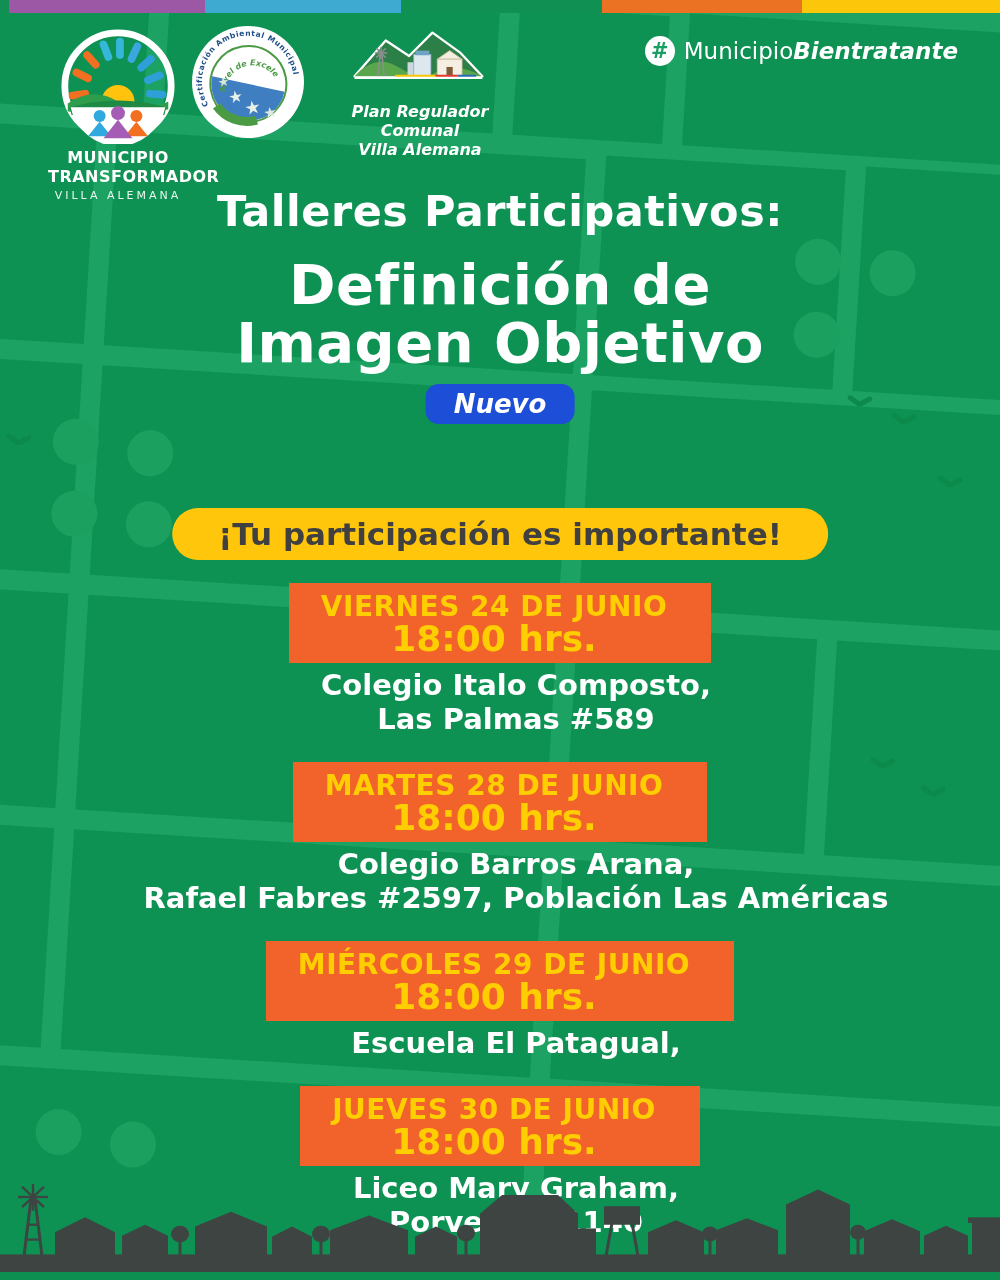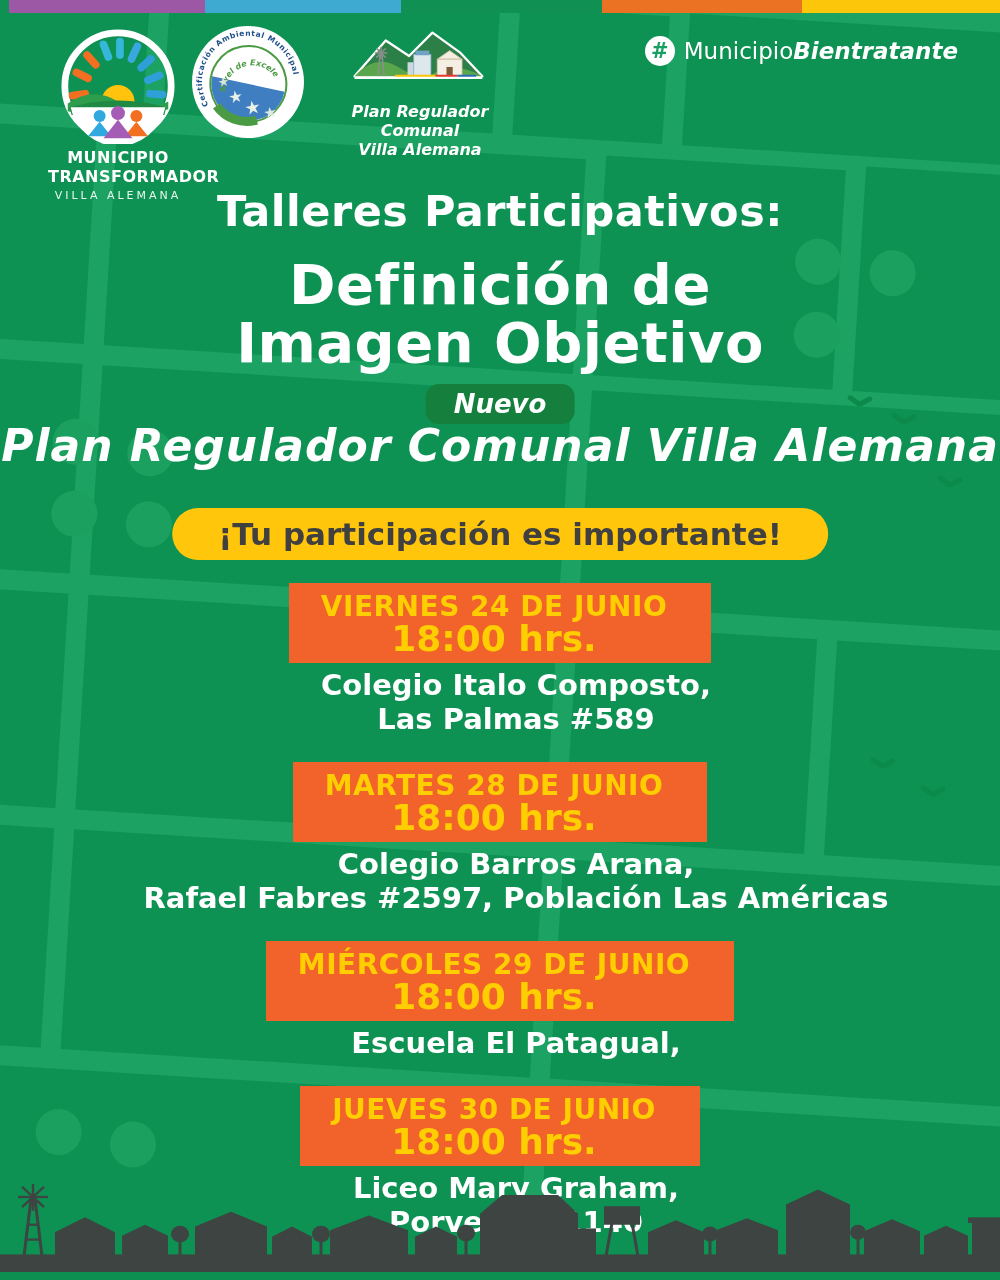--- a/index.html
+++ b/index.html
@@ -36,21 +36,21 @@
   .hashtag .txt{color:#fff;font-size:23px;}
   .hashtag .txt .b{font-weight:800;font-style:italic;}
 
   
   .title-wrap{position:absolute;left:0;top:186px;width:1000px;text-align:center;color:#fff;}
   .title-line1{font-size:43px;font-weight:600;letter-spacing:.5px;}
   .title-line2,.title-line3{font-size:56px;font-weight:800;line-height:58px;letter-spacing:.5px;}
   .title-line2{margin-top:20px;}
 
   .nuevo{position:absolute;left:50%;top:384px;transform:translateX(-50%);
-      background:#15803d;color:#fff;font-style:italic;font-weight:600;font-size:26px;
+      background:#1d4ed8;color:#fff;font-style:italic;font-weight:600;font-size:26px;
       padding:5px 28px;border-radius:13px;}
   .subtitle{position:absolute;left:0;top:420px;width:1000px;text-align:center;color:#fff;
       font-style:italic;font-weight:600;font-size:44px;letter-spacing:1px;}
 
   .banner{position:absolute;left:50%;top:508px;transform:translateX(-50%);
       background:#FFC60B;color:#404040;font-weight:800;font-size:31px;
       padding:8px 46px;border-radius:28px;white-space:nowrap;}
 
   
   .events{position:absolute;left:0;top:583px;width:1000px;text-align:center;}
@@ -211,21 +211,20 @@
   </header>
 
   <div class="title-wrap">
     <div class="title-line1">Talleres Participativos:</div>
     <div class="title-line2">Definición de</div>
     <div class="title-line3">Imagen Objetivo</div>
   </div>
 
   <div class="nuevo">Nuevo</div>
 
-  <div class="subtitle">Plan Regulador Comunal Villa Alemana</div>
 
   <div class="banner">¡Tu participación es importante!</div>
 
   <div class="events">
 
     <div class="event">
       <div class="head">
         <div class="day">VIERNES 24 DE JUNIO</div>
         <div class="time">18:00 hrs.</div>
       </div>

